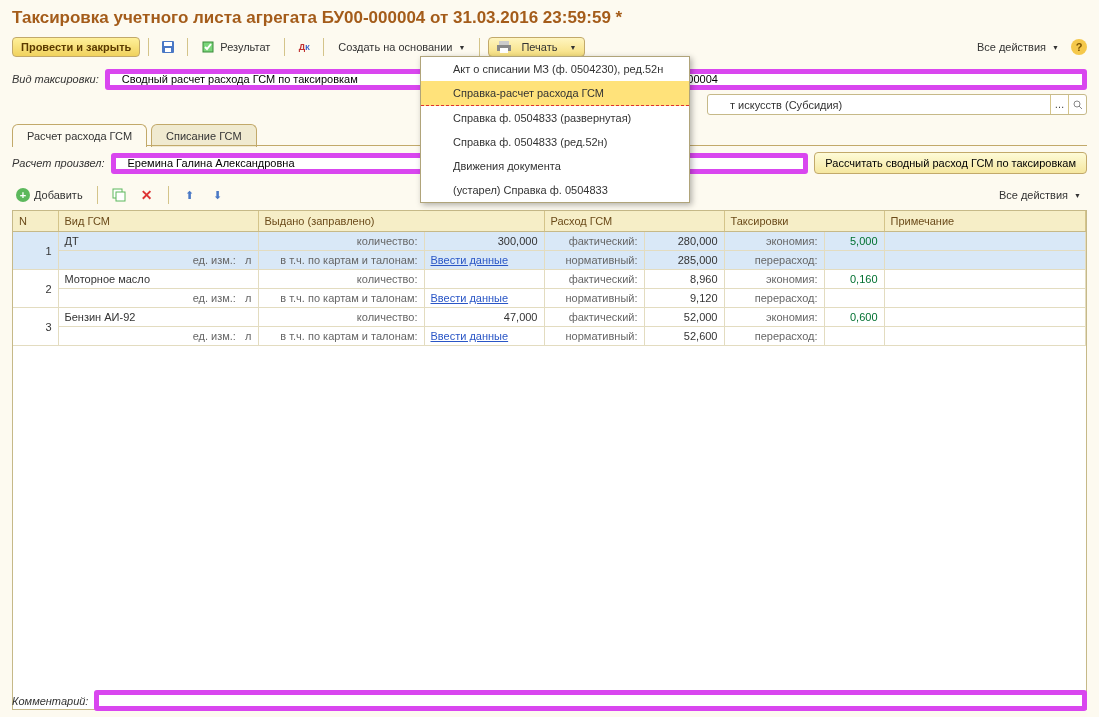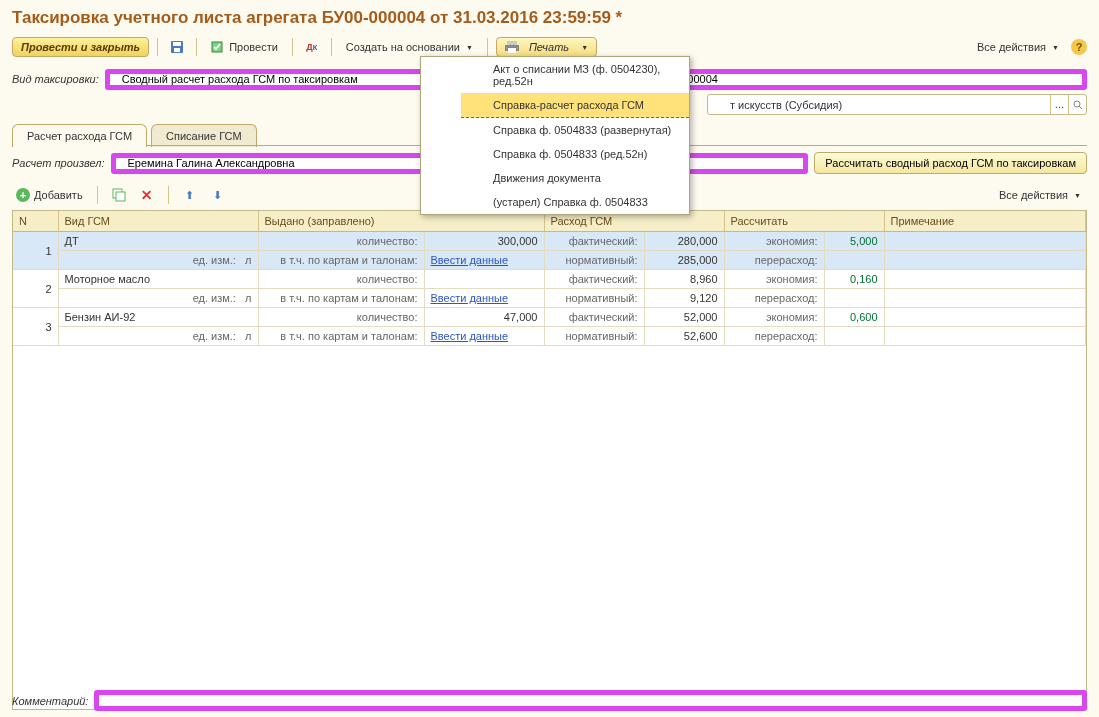--- a/index.html
+++ b/index.html
@@ -30,21 +30,20 @@
     display: inline-flex;
     align-items: center;
     gap: 4px;
     padding: 3px 8px;
     border: 1px solid #c2a96a;
     border-radius: 4px;
     background: linear-gradient(#fefbd8, #f5e7a0);
     cursor: pointer;
     color: #333;
     font-size: 11px;
-    font-style: italic;
   }
   .btn.primary {
     background: linear-gradient(#fff09a, #f0d25e);
     font-weight: bold;
     color: #5a3a00;
   }
   .icon-btn {
     display: inline-flex;
     align-items: center;
     justify-content: center;
@@ -212,21 +211,20 @@
     width: 270px;
     background: #fff;
     border: 1px solid #b0a47a;
     box-shadow: 2px 2px 6px rgba(0,0,0,0.3);
     z-index: 100;
   }
   .menu-item {
     padding: 6px 8px 6px 32px;
     cursor: pointer;
     font-size: 11px;
-    margin-left: 40px;
   }
   .menu-item.highlight {
     background: #ffe27a;
     border-bottom: 1px dashed #e03030;
   }
   .help-circle {
     width: 16px; height: 16px;
     border-radius: 50%;
     background: #f5c84b;
     color: #7a5200;
@@ -261,21 +259,21 @@
         <rect x="3" y="2" width="8" height="4" fill="#fff"></rect>
         <rect x="4" y="8" width="6" height="4" fill="#fff"></rect>
       </svg>
   </div>
   <div class="sep"></div>
   <div class="link-btn">
     <svg width="14" height="14">
         <rect x="1" y="2" width="10" height="10" fill="#7ad67a" stroke="#3a8a3a"></rect>
         <path d="M3 7 l2 2 l4 -5" stroke="#fff" fill="none" stroke-width="2"></path>
       </svg>
-    <span>Провести</span>
+    <span>Результат</span>
   </div>
   <div class="sep"></div>
   <div class="icon-btn" style="color:#c03030;font-weight:bold;font-size:9px;">Д<sub style="color:#2a56c6">К</sub></div>
   <div class="sep"></div>
   <div class="link-btn">
     <span>Создать на основании</span>
     <span class="dropdown-arrow">▼</span>
   </div>
   <div class="sep"></div>
   <div class="btn" style="background:linear-gradient(#fff5c0,#f5de7e);gap:10px;">
@@ -375,21 +373,21 @@
         <col style="width:100px">
         <col style="width:60px">
         <col>
     </colgroup>
     <thead>
       <tr>
         <th>N</th>
         <th>Вид ГСМ</th>
         <th colspan="2">Выдано (заправлено)</th>
         <th colspan="2">Расход ГСМ</th>
-        <th colspan="2">Рассчитать</th>
+        <th colspan="2">Таксировки</th>
         <th>Примечание</th>
       </tr>
     </thead>
     <tbody id="tbody">
         <tr class="sel">
           <td class="num" rowspan="2">1</td>
           <td class="fuel-name">ДТ</td>
           <td class="lbl-right">количество:</td>
           <td class="num">300,000</td>
           <td class="lbl-right">фактический:</td>

